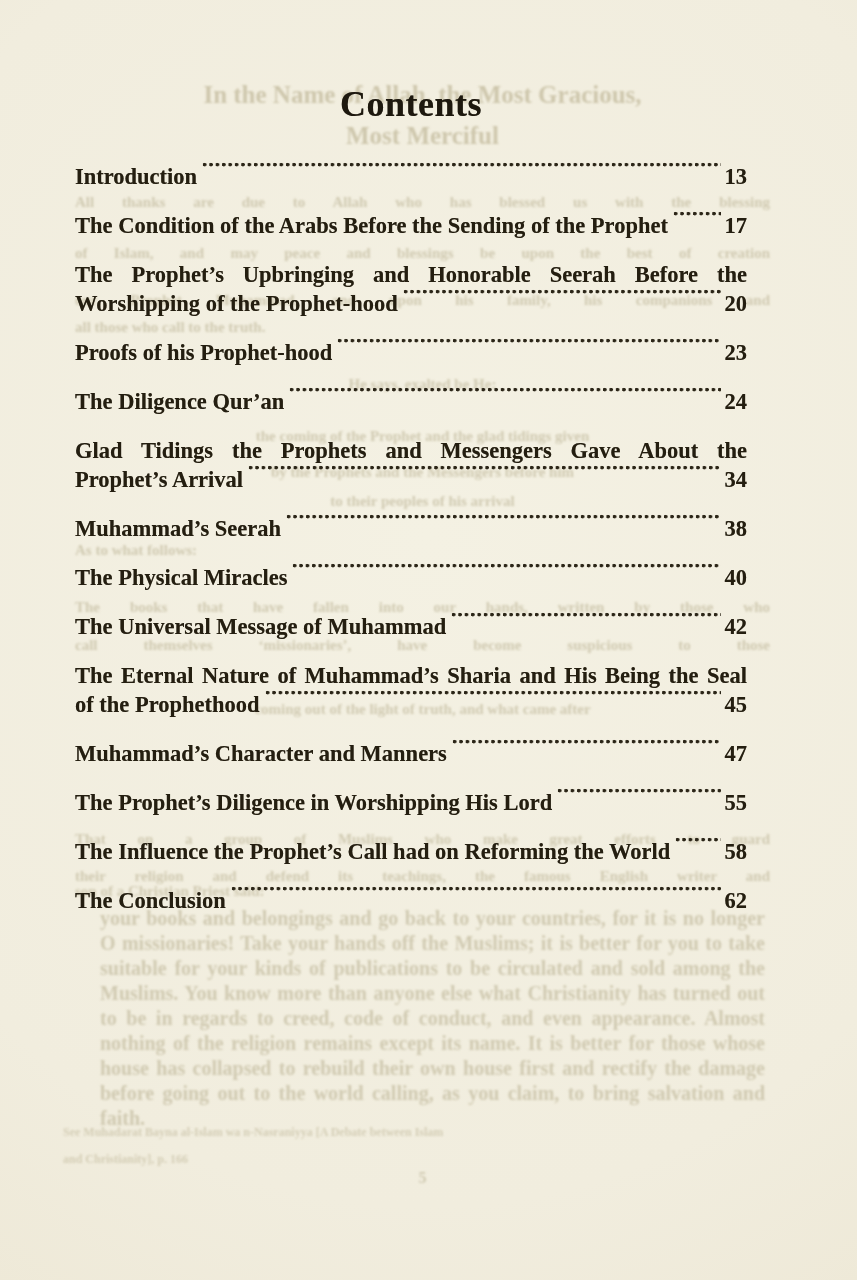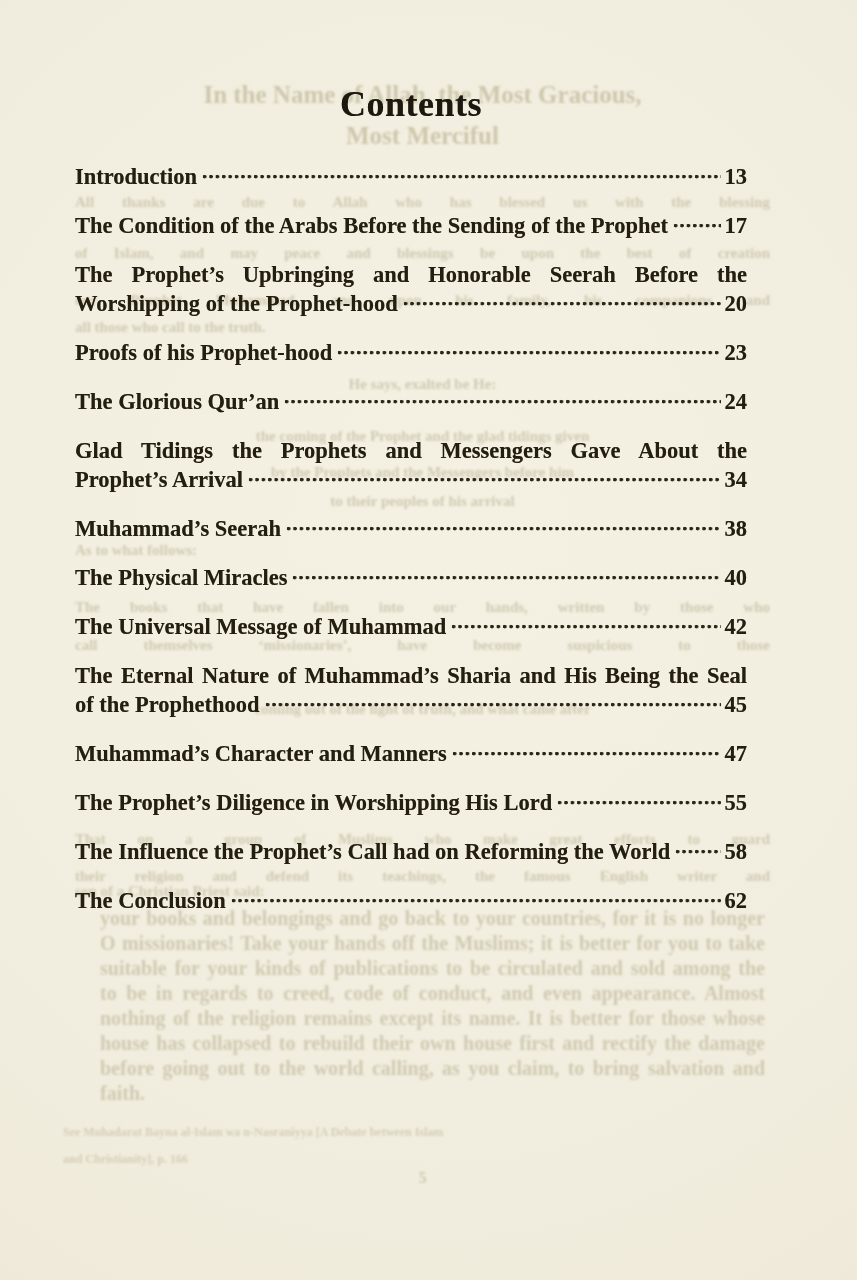--- a/index.html
+++ b/index.html
@@ -37,21 +37,21 @@
   .title{
     margin:0 0 36px 0;text-align:center;
     font-size:36px;line-height:44px;font-weight:bold;letter-spacing:.5px;
     color:#1d180e;text-shadow:0 0 .6px rgba(29,24,14,.6);
   }
   .entry{
     font-size:22.5px;line-height:29px;font-weight:bold;color:#241e10;
     margin-bottom:20px;text-shadow:0 0 .5px rgba(36,30,16,.5);
   }
   .jline{text-align:justify;text-align-last:justify;}
-  .lastline{display:flex;align-items:center;}
+  .lastline{display:flex;align-items:flex-start;}
   .txt{white-space:nowrap;}
   .dots{
     flex:1 1 auto;min-width:18px;height:5px;margin:0 4px 0 5px;
     background-image:radial-gradient(circle at 2.6px 2.6px,#2b2517 1.55px,rgba(43,37,23,0) 2.15px);
     background-size:6.4px 5px;background-repeat:repeat-x;background-position:left bottom;
   }
   .pg{white-space:nowrap;}
 </style>
 </head>
 <body>
@@ -73,20 +73,21 @@
     <div class="g fill gl10">The books that have fallen into our hands, written by those who</div>
     <div class="g fill gl11">call themselves ‘missionaries’, have become suspicious to those</div>
     <div class="g center gl12">coming out of the light of truth, and what came after</div>
     <div class="g fill gl13">That on a group of Muslims who make great efforts to guard</div>
     <div class="g fill gl14">their religion and defend its teachings, the famous English writer and</div>
     <div class="g gl15">son of a Christian Priest said:</div>
     <div class="g para gpara">
       <div class="fill">your books and belongings and go back to your countries, for it is no longer</div>
       <div class="fill">O missionaries! Take your hands off the Muslims; it is better for you to take</div>
       <div class="fill">suitable for your kinds of publications to be circulated and sold among the</div>
+      <div class="fill">Muslims. You know more than anyone else what Christianity has turned out</div>
       <div class="fill">to be in regards to creed, code of conduct, and even appearance. Almost</div>
       <div class="fill">nothing of the religion remains except its name. It is better for those whose</div>
       <div class="fill">house has collapsed to rebuild their own house first and rectify the damage</div>
       <div class="fill">before going out to the world calling, as you claim, to bring salvation and</div>
       <div>faith.</div>
     </div>
     <div class="g fn gfn">
       <div>See Muhadarat Bayna al-Islam wa n-Nasraniyya [A Debate between Islam</div>
       <div>and Christianity], p. 166</div>
     </div>
@@ -120,21 +121,21 @@
         </div>
         <div class="entry">
           <div class="lastline">
             <span class="txt">Proofs of his Prophet-hood</span>
             <span class="dots"></span>
             <span class="pg">23</span>
           </div>
         </div>
         <div class="entry">
           <div class="lastline">
-            <span class="txt">The Glorious Qur’an</span>
+            <span class="txt">The Diligence Qur’an</span>
             <span class="dots"></span>
             <span class="pg">24</span>
           </div>
         </div>
         <div class="entry">
           <div class="jline">Glad Tidings the Prophets and Messengers Gave About the</div>
           <div class="lastline">
             <span class="txt">Prophet’s Arrival</span>
             <span class="dots"></span>
             <span class="pg">34</span>

